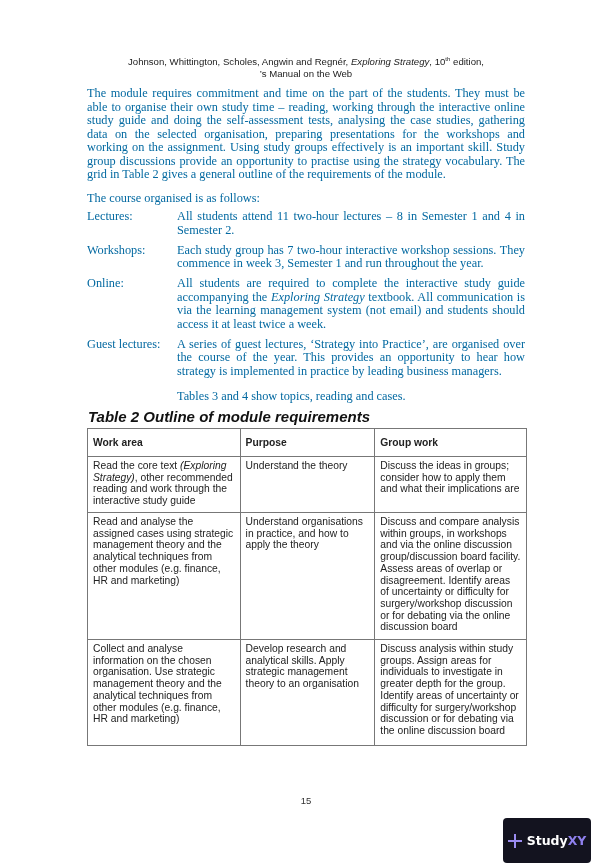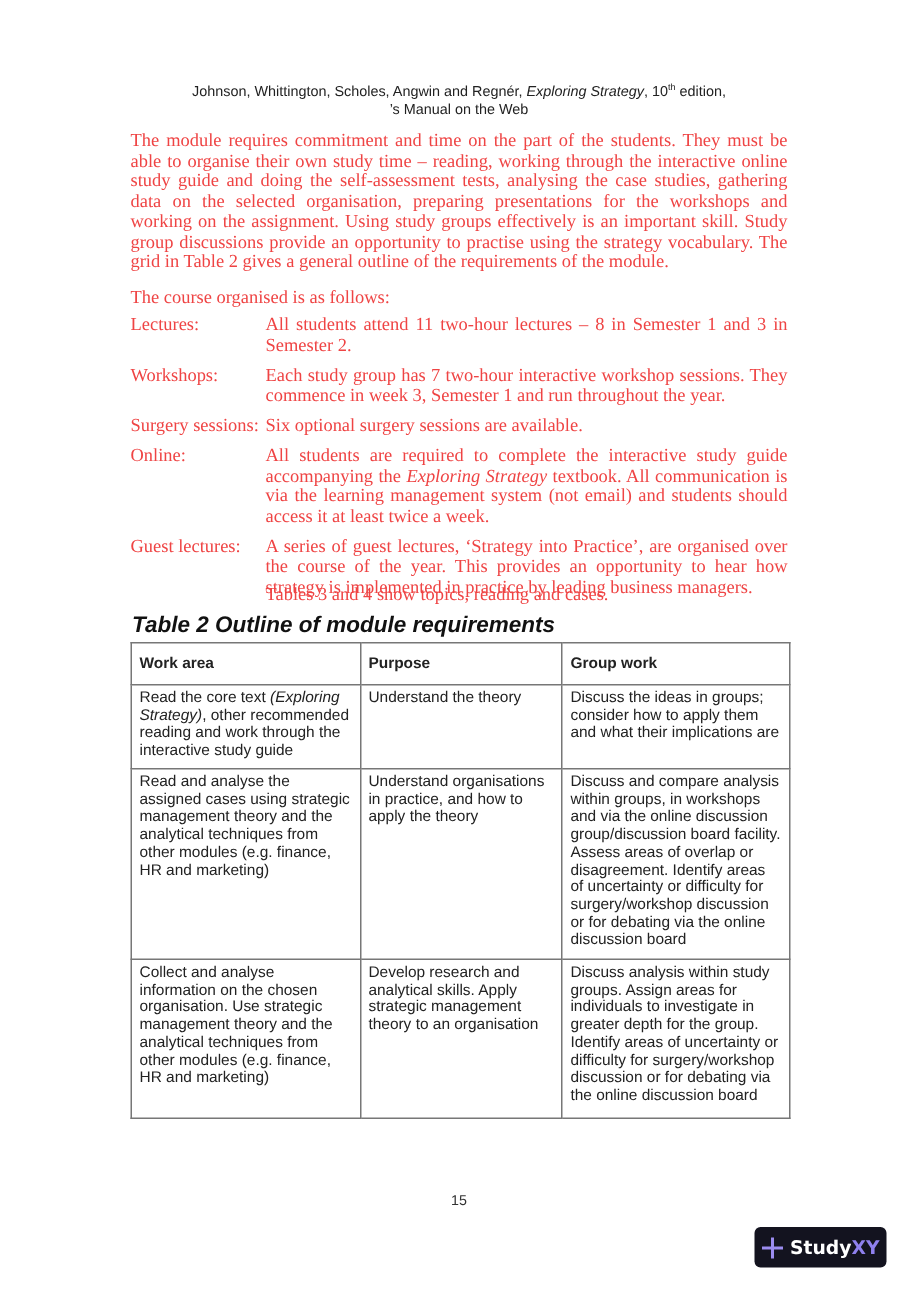--- a/index.html
+++ b/index.html
@@ -1,39 +1,39 @@
 <!DOCTYPE html>
 <html><head>
 <meta charset="utf-8">
 <style>
   html, body { margin: 0; padding: 0; background: #ffffff; }
   body { width: 612px; height: 866px; position: relative; overflow: hidden; }
   .page { position: absolute; left: 0; top: 0; width: 612px; height: 866px; background: #fff; }
   .header { position: absolute; left: 0; top: 56px; width: 612px; text-align: center;
     font-family: "Liberation Sans", sans-serif; font-size: 9.6px; line-height: 12px; color: #222; }
   .header sup { font-size: 6px; vertical-align: 4px; line-height: 0; }
-  .serif { font-family: "Liberation Serif", serif; color: #ef4444; }
+  .serif { font-family: "Liberation Serif", serif; color: #0369a1; }
   .intro { position: absolute; left: 87px; top: 87px; width: 438px; font-size: 12.3px; line-height: 13.5px;
     text-align: justify; margin: 0; }
   .course-head { position: absolute; left: 87px; top: 191px; font-size: 12.3px; line-height: 14px; margin: 0; }
   .deflist { position: absolute; left: 87px; top: 210px; width: 438px; }
   .defrow { display: flex; font-size: 12.3px; line-height: 13.5px; margin-bottom: 6.5px; }
   .defterm { width: 90px; flex: 0 0 90px; }
   .defdesc { flex: 1; text-align: justify; }
   .tablesnote { position: absolute; left: 177px; top: 389px; font-size: 12.3px; line-height: 14px; margin: 0; }
   .caption { position: absolute; left: 88px; top: 408px; font-family: "Liberation Sans", sans-serif;
     font-size: 15px; font-weight: bold; font-style: italic; color: #111; margin: 0; }
   table.req { position: absolute; left: 87px; top: 428px; width: 440px; border-collapse: collapse;
     font-family: "Liberation Sans", sans-serif; font-size: 10.3px; line-height: 11.7px; color: #222; }
   table.req td, table.req th { border: 1px solid #777; vertical-align: top; text-align: left; padding: 3px 5px 4px 5px; }
   table.req th { font-weight: bold; height: 19px; vertical-align: middle; padding-top: 4px; }
   .c1 { width: 142px; } .c2 { width: 124px; } .c3 { width: 141px; }
   .pagenum { position: absolute; left: 0; width: 612px; top: 783px; text-align: center;
     font-family: "Liberation Sans", sans-serif; font-size: 9.5px; color: #333; margin-top: 12px; }
-  .badge { position: absolute; left: 503px; top: 818px; width: 88px; height: 27px; background: #13131f;
+  .badge { position: absolute; left: 503px; top: 818px; width: 88px; height: 45px; background: #13131f;
     border-radius: 4px; display: flex; align-items: center; justify-content: center; gap: 5px;
     font-family: "DejaVu Sans", sans-serif; font-weight: bold; font-size: 12.5px; color: #fff; }
   .badge .plus { width: 14px; height: 14px; position: relative; }
   .badge .plus::before, .badge .plus::after { content: ""; position: absolute; background: #9b8cf0; }
   .badge .plus::before { left: 6px; top: 0; width: 2px; height: 14px; }
   .badge .plus::after { left: 0; top: 6px; width: 14px; height: 2px; }
   .badge .xy { color: #8f80ee; }
 </style>
 </head>
 <body>
@@ -45,29 +45,25 @@
     <div>’s Manual on the Web</div>
   </div>
 
   <p class="intro serif">The module requires commitment and time on the part of the students. They must be able to organise their own study time – reading, working through the interactive online study guide and doing the self-assessment tests, analysing the case studies, gathering data on the selected organisation, preparing presentations for the workshops and working on the assignment. Using study groups effectively is an important skill. Study group discussions provide an opportunity to practise using the strategy vocabulary. The grid in Table 2 gives a general outline of the requirements of the module.</p>
 
   <p class="course-head serif">The course organised is as follows:</p>
 
   <div class="deflist serif">
     <div class="defrow">
       <div class="defterm">Lectures:</div>
-      <div class="defdesc">All students attend 11 two-hour lectures – 8 in Semester 1 and 3 in Semester 2.</div>
+      <div class="defdesc">All students attend 11 two-hour lectures – 8 in Semester 1 and 4 in Semester 2.</div>
     </div>
     <div class="defrow">
       <div class="defterm">Workshops:</div>
       <div class="defdesc">Each study group has 7 two-hour interactive workshop sessions. They commence in week 3, Semester 1 and run throughout the year.</div>
-    </div>
-    <div class="defrow">
-      <div class="defterm">Surgery sessions:</div>
-      <div class="defdesc">Six optional surgery sessions are available.</div>
     </div>
     <div class="defrow">
       <div class="defterm">Online:</div>
       <div class="defdesc"><span>All students are required to complete the interactive study guide accompanying the </span><i>Exploring Strategy</i><span> textbook. All communication is via the learning management system (not email) and students should access it at least twice a week.</span></div>
     </div>
     <div class="defrow">
       <div class="defterm">Guest lectures:</div>
       <div class="defdesc">A series of guest lectures, ‘Strategy into Practice’, are organised over the course of the year. This provides an opportunity to hear how strategy is implemented in practice by leading business managers.</div>
     </div>
   </div>

